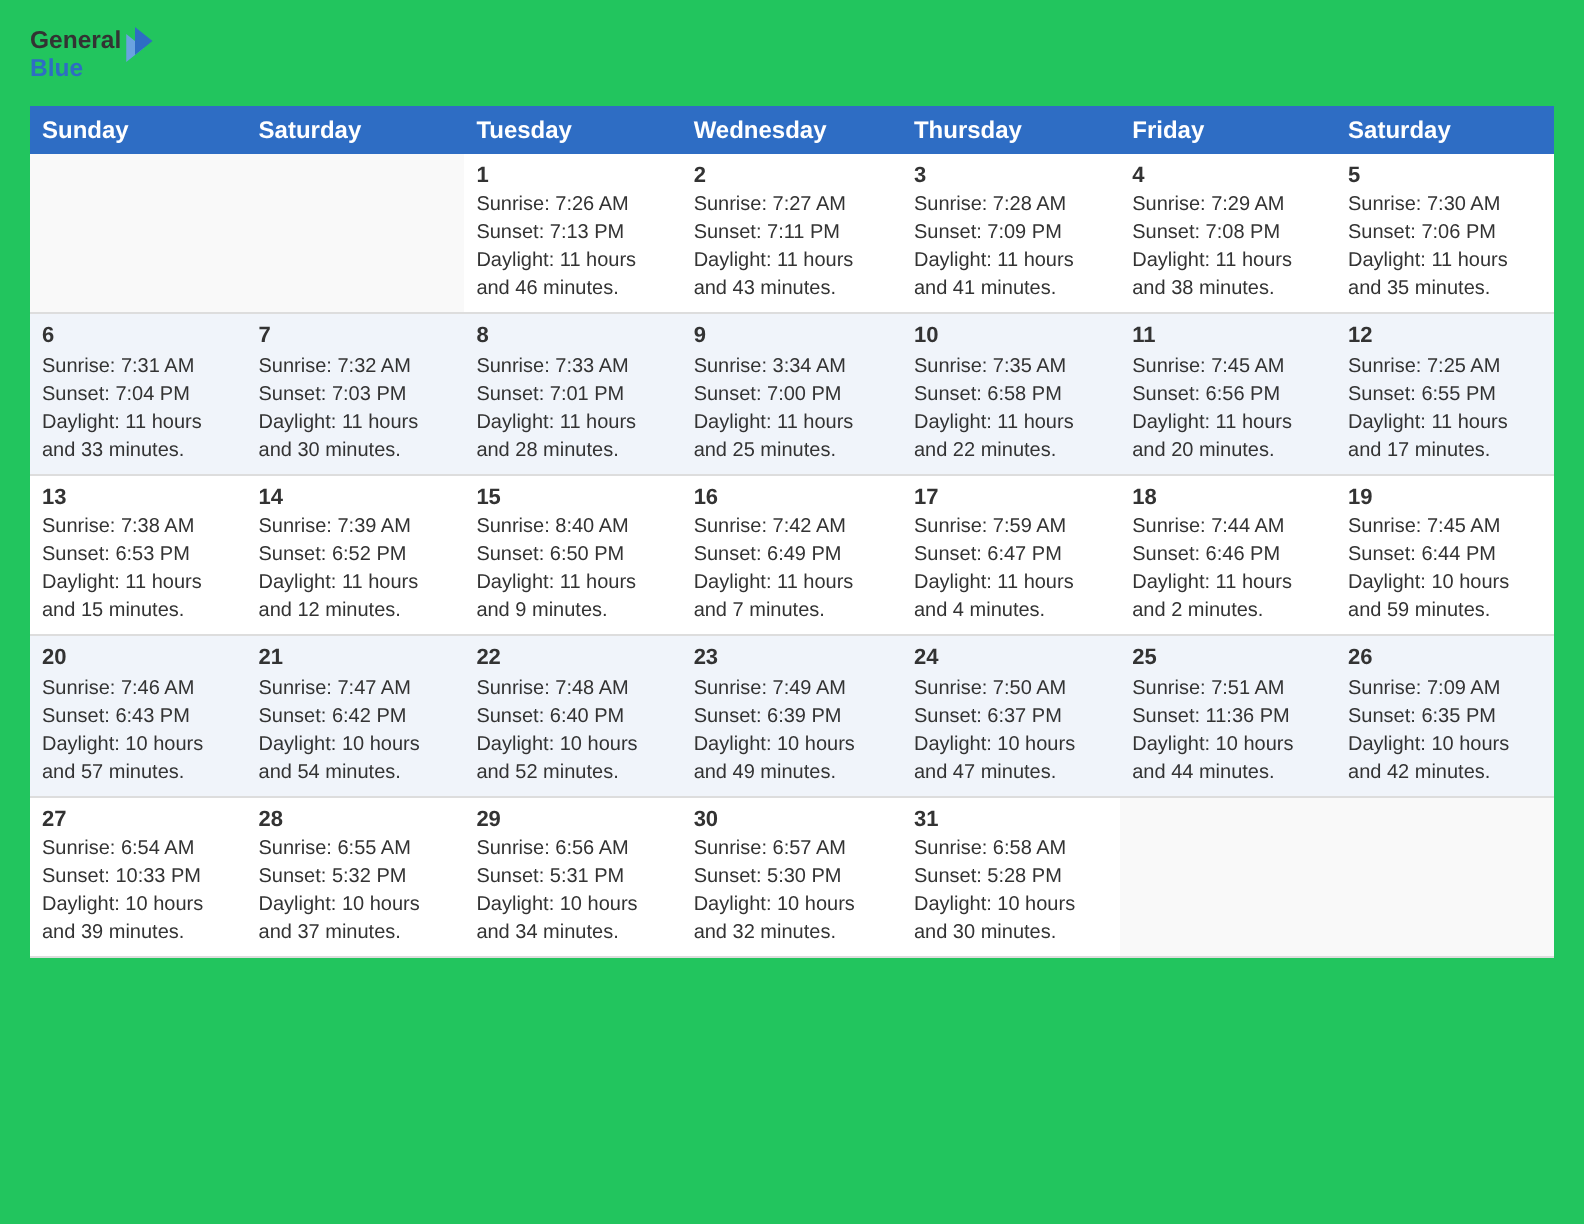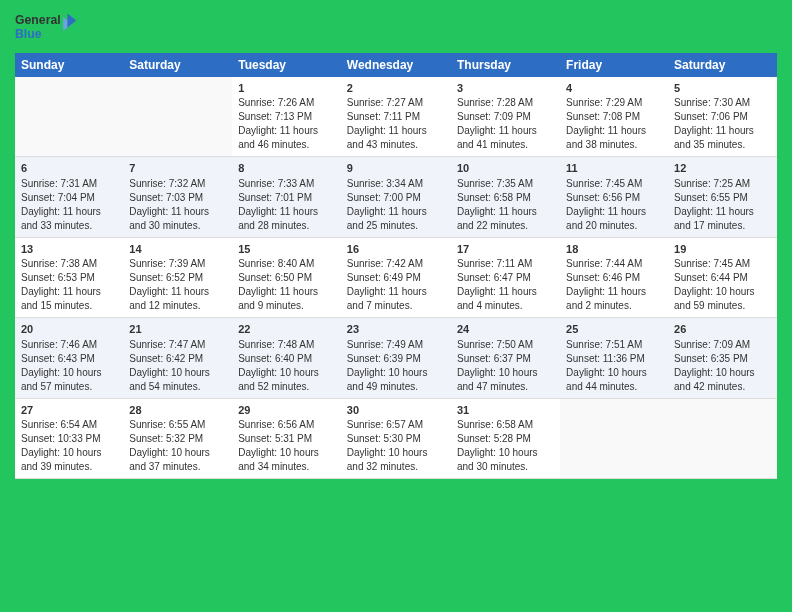--- a/index.html
+++ b/index.html
@@ -217,21 +217,21 @@
             <div class="day-info">Daylight: 11 hours and 9 minutes.</div>
           </td>
           <td>
             <span class="day-num">16</span>
             <div class="day-info">Sunrise: 7:42 AM</div>
             <div class="day-info">Sunset: 6:49 PM</div>
             <div class="day-info">Daylight: 11 hours and 7 minutes.</div>
           </td>
           <td>
             <span class="day-num">17</span>
-            <div class="day-info">Sunrise: 7:11 AM</div>
+            <div class="day-info">Sunrise: 7:59 AM</div>
             <div class="day-info">Sunset: 6:47 PM</div>
             <div class="day-info">Daylight: 11 hours and 4 minutes.</div>
           </td>
           <td>
             <span class="day-num">18</span>
             <div class="day-info">Sunrise: 7:44 AM</div>
             <div class="day-info">Sunset: 6:46 PM</div>
             <div class="day-info">Daylight: 11 hours and 2 minutes.</div>
           </td>
           <td>

